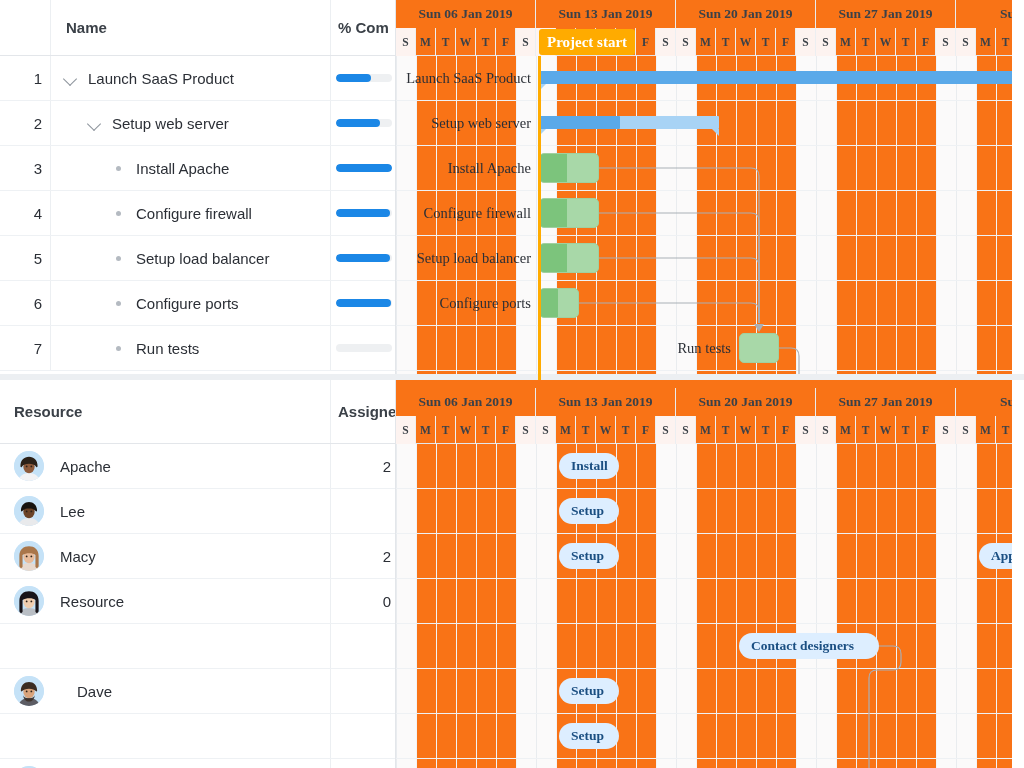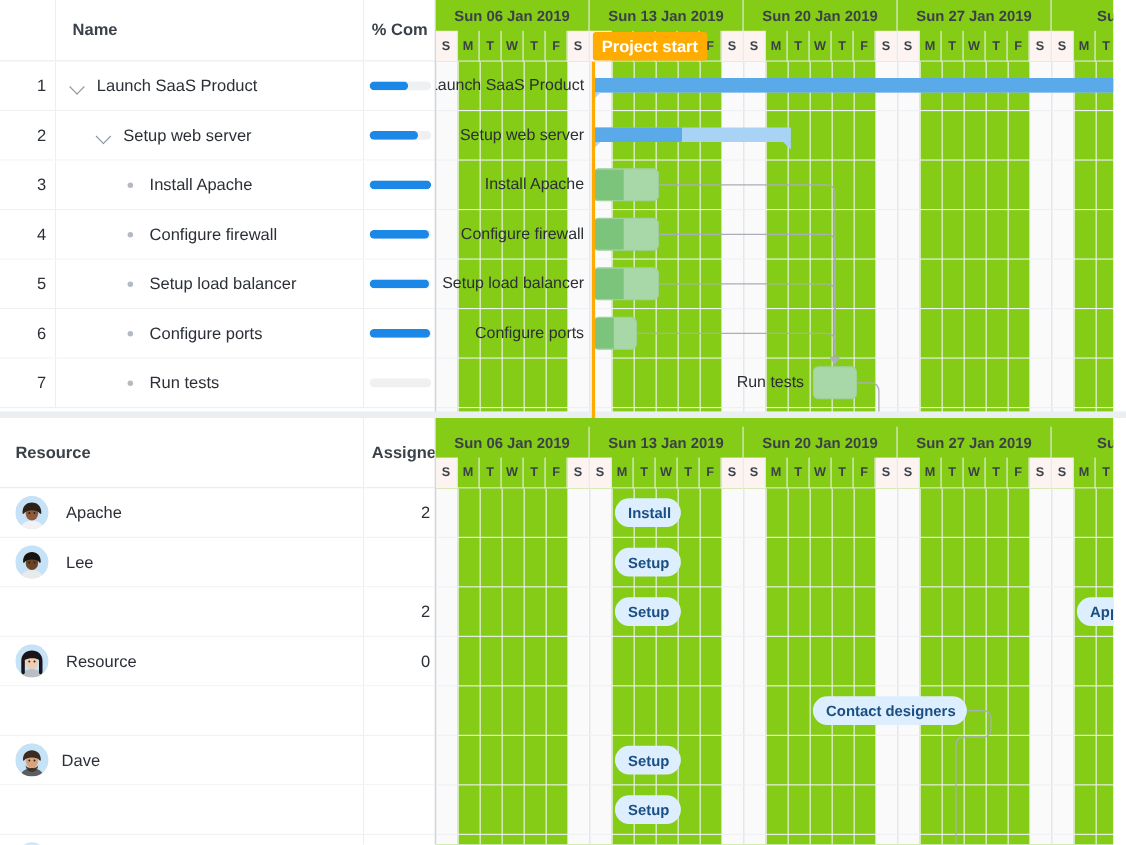--- a/index.html
+++ b/index.html
@@ -81,21 +81,21 @@
   .pbar > i { display: block; height: 100%; border-radius: 5px; background: #1b87e6; }
 
   
   .av {
     width: 30px; height: 30px; border-radius: 50%;
     background: #c5e2f7; flex: 0 0 30px; position: relative; overflow: hidden;
   }
   .av svg { position: absolute; inset: 0; width: 100%; height: 100%; display: block; }
 
   
-  .tl { position: absolute; top: 0; left: 396px; right: 12px; height: 100%; overflow: hidden; background: #84cc16; }
+  .tl { position: absolute; top: 0; left: 396px; right: 12px; height: 100%; overflow: hidden; background: #f97316; font-family: Liberation Serif, serif; }
 
   .tl-head { position: relative; height: 56px; }
   .tl-head-res { height: 64px; }
 
   .wk-row { position: absolute; left: 0; top: 0; height: 28px; width: 3000px; }
   .wk {
     position: absolute; top: 0; height: 28px; width: 140px;
     display: flex; align-items: center; justify-content: center;
     font-size: 13.5px; font-weight: bold; color: #3b4148;
     border-right: 1px solid #e9ecef;
@@ -466,20 +466,33 @@
     <circle cx="11.8" cy="14.4" r=".85" fill="#2b2118"></circle>
     <circle cx="16.2" cy="14.4" r=".85" fill="#2b2118"></circle>
   </svg>
               </span>
        <span style="margin-left:16px">Lee</span>
      </div>
      <div class="cell cell-right" style="left:330px;width:66px;padding-right:5px"></div>
           </div>
           <div class="trow trow-res">
             <div class="colsep" style="left:330px"></div>
+     <div class="cell" style="left:14px;width:300px">
+       <span class="av">
+                <svg viewBox="0 0 28 28" aria-hidden="true">
+    <circle cx="14" cy="14" r="14" fill="#c5e2f7"></circle>
+    <path d="M14 20.6c5.4 0 9.4 3.1 9.9 7.4H4.1c.5-4.3 4.5-7.4 9.9-7.4z" fill="#e7d9cf"></path>
+    <ellipse cx="14" cy="14.6" rx="5.3" ry="6.2" fill="#e8bb9a"></ellipse>
+    <path d="M5 14c0-6 4-9 9-9s9 3 9 9v9c0 2-2 3-3 1V13c-2-2-9-2-12 0v11c-1 2-3 1-3-1z" fill="#a9764a"></path>
+    <circle cx="11.8" cy="14.4" r=".85" fill="#2b2118"></circle>
+    <circle cx="16.2" cy="14.4" r=".85" fill="#2b2118"></circle>
+  </svg>
+              </span>
+       <span style="margin-left:16px">Macy</span>
+     </div>
      <div class="cell cell-right" style="left:330px;width:66px;padding-right:5px">2</div>
           </div>
           <div class="trow trow-res">
             <div class="colsep" style="left:330px"></div>
      <div class="cell" style="left:14px;width:300px">
        <span class="av">
                 <svg viewBox="0 0 28 28" aria-hidden="true">
     <circle cx="14" cy="14" r="14" fill="#c5e2f7"></circle>
     <path d="M14 20.6c5.4 0 9.4 3.1 9.9 7.4H4.1c.5-4.3 4.5-7.4 9.9-7.4z" fill="#b9bec4"></path>
     <ellipse cx="14" cy="14.6" rx="5.3" ry="6.2" fill="#f0cdae"></ellipse>
@@ -503,21 +516,21 @@
                 <svg viewBox="0 0 28 28" aria-hidden="true">
     <circle cx="14" cy="14" r="14" fill="#c5e2f7"></circle>
     <path d="M14 20.6c5.4 0 9.4 3.1 9.9 7.4H4.1c.5-4.3 4.5-7.4 9.9-7.4z" fill="#5c5c63"></path>
     <ellipse cx="14" cy="14.6" rx="5.3" ry="6.2" fill="#d9a47c"></ellipse>
     <path d="M6.4 13.6C6.4 8.6 9.7 5.6 14 5.6s7.6 3 7.6 8c0 .9-.6 1.2-1.2.5-1.1-1.5-3.3-2.3-6.4-2.3s-5.3.8-6.4 2.3c-.6.7-1.2.4-1.2-.5z" fill="#3a2c22"></path>
             <path d="M8.6 17.5c0 4 2.4 6.4 5.4 6.4s5.4-2.4 5.4-6.4c0 2.2-2.4 3.2-5.4 3.2s-5.4-1-5.4-3.2z" fill="#3a2c22" opacity=".85"></path>
     <circle cx="11.8" cy="14.4" r=".85" fill="#2b2118"></circle>
     <circle cx="16.2" cy="14.4" r=".85" fill="#2b2118"></circle>
   </svg>
               </span>
-       <span style="margin-left:12px">Dave</span>
+       <span style="margin-left:33px">Dave</span>
      </div>
      <div class="cell cell-right" style="left:330px;width:66px;padding-right:5px"></div>
           </div>
           <div class="trow trow-res">
             <div class="colsep" style="left:330px"></div>
      <div class="cell cell-right" style="left:330px;width:66px;padding-right:5px"></div>
           </div>
           <div class="trow trow-res">
             <div class="colsep" style="left:330px"></div>
      <div class="cell" style="left:14px;width:300px">

